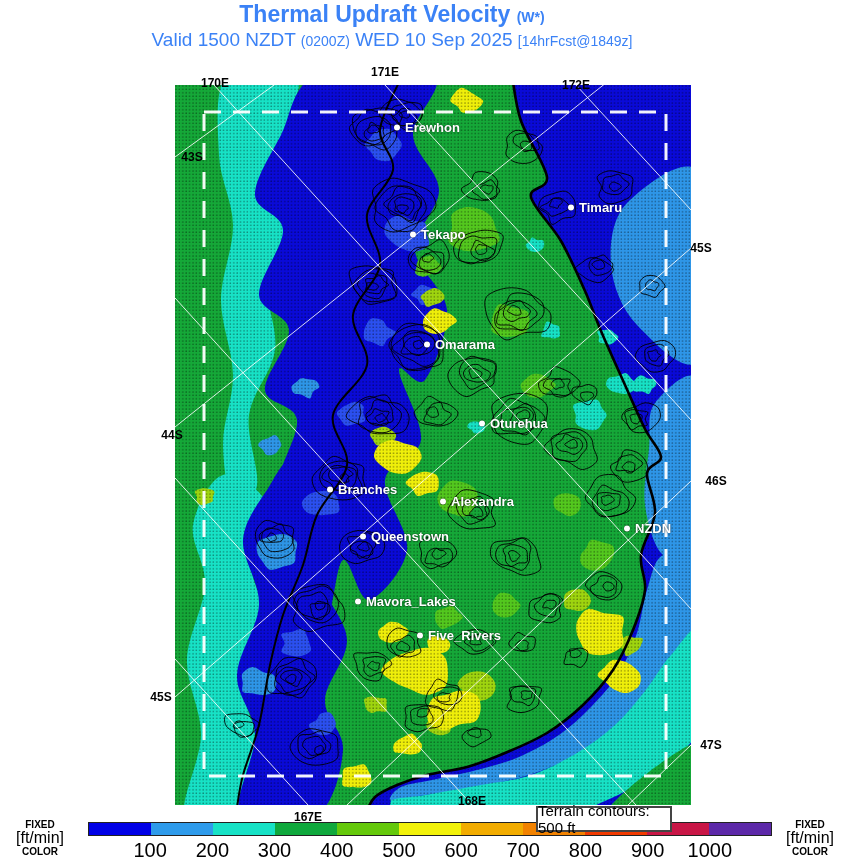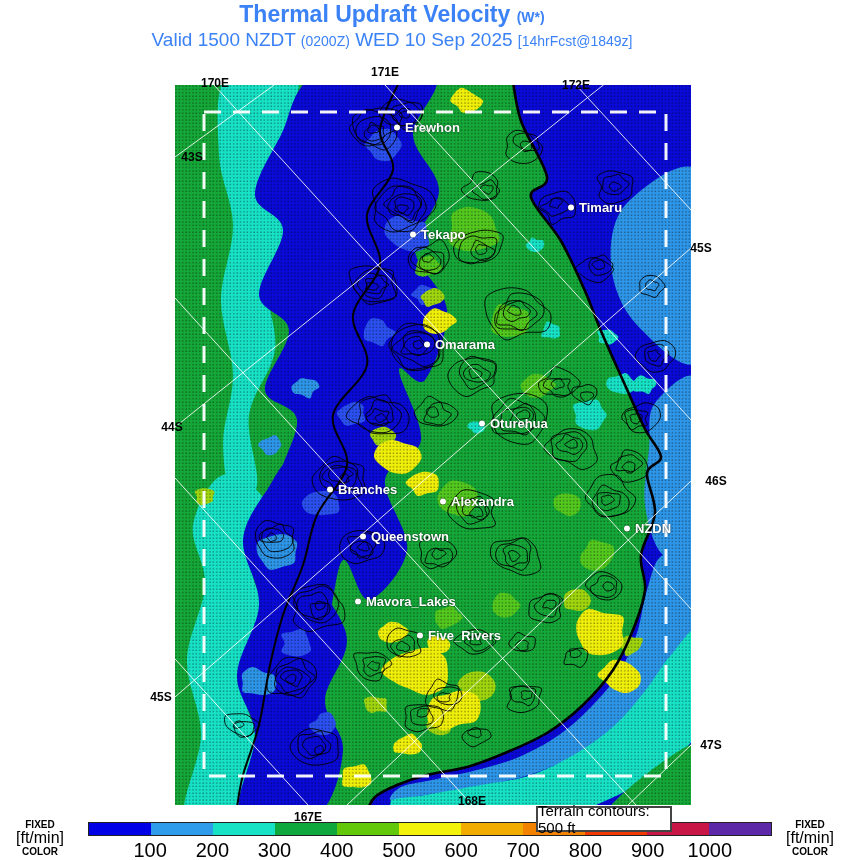--- a/index.html
+++ b/index.html
@@ -279,21 +279,21 @@
       <line x1="0" y1="213" x2="461" y2="720" stroke="#fff" stroke-width="1" opacity="0.85"></line>
       <line x1="0" y1="393" x2="297" y2="720" stroke="#fff" stroke-width="1" opacity="0.85"></line>
       <line x1="0" y1="574" x2="133" y2="720" stroke="#fff" stroke-width="1" opacity="0.85"></line>
       <rect x="29" y="27" width="462" height="664" fill="none" stroke="#fff" stroke-width="3" stroke-dasharray="17 12" opacity="0.95"></rect>
     </svg>
   <div id="overlays">
       <div class="edge-label" style="left: 40px; top: -2px;">170E</div>
       <div class="edge-label" style="left: 210px; top: -13px;">171E</div>
       <div class="edge-label" style="left: 401px; top: 0px;">172E</div>
       <div class="edge-label" style="left: 17px; top: 72px;">43S</div>
-      <div class="edge-label" style="left: -3px; top: 342px;">44S</div>
+      <div class="edge-label" style="left: -3px; top: 350px;">44S</div>
       <div class="edge-label" style="left: -14px; top: 612px;">45S</div>
       <div class="edge-label" style="left: 526px; top: 163px;">45S</div>
       <div class="edge-label" style="left: 541px; top: 396px;">46S</div>
       <div class="edge-label" style="left: 536px; top: 660px;">47S</div>
       <div class="edge-label" style="left: 133px; top: 732px;">167E</div>
       <div class="edge-label" style="left: 297px; top: 716px;">168E</div>
       <div class="place" style="left: 222px; top: 42px;">
         <span class="pdot"></span>
         <span>Erewhon</span>
       </div>

